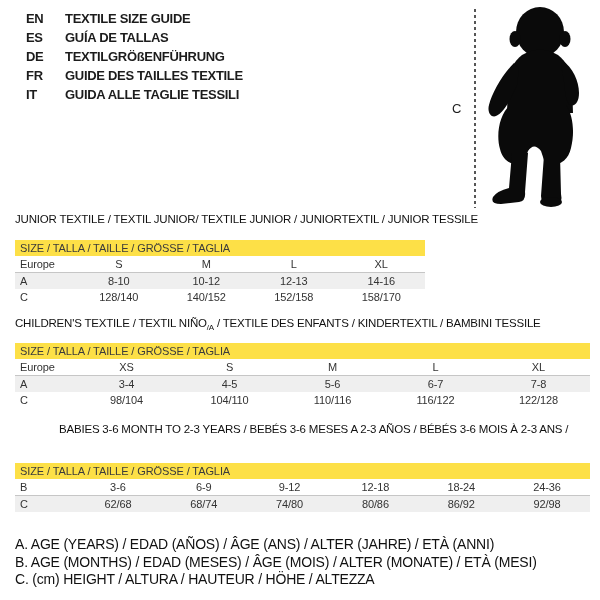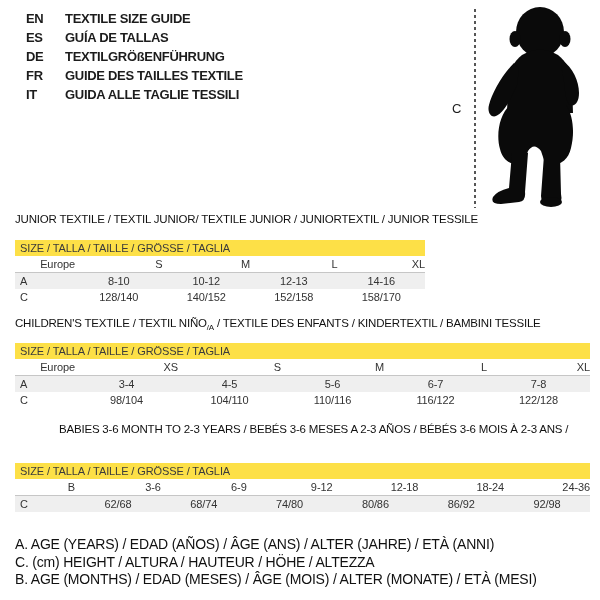--- a/index.html
+++ b/index.html
@@ -41,21 +41,21 @@
   .tbl2{left:15px;top:343px;width:575px;}
   .tbl3{left:15px;top:463px;width:575px;}
   .size-table th.band{
     background:#fde047;color:#3b3b3b;font-weight:400;font-size:11px;
     text-align:left;padding:1px 0 1px 5px;height:14px;
   }
   .size-table td{
     height:16px;padding:0;text-align:center;font-weight:400;white-space:nowrap;
   }
   .size-table td.rowlabel{text-align:left;padding-left:5px;}
-  .size-table tr.first-data td{border-bottom:1px solid #c6c6c6;text-align:right;}
+  .size-table tr.first-data td{border-bottom:1px solid #c6c6c6;}
   .size-table tr.shade td{background:#efefef;}
 
   
   .legend{left:15px;top:536px;}
   .legend-line{
     font-weight:400;font-size:14px;letter-spacing:-0.2px;color:#111;
     line-height:17.5px;white-space:nowrap;
   }
   .sub{font-size:8px;vertical-align:sub;}
 </style>
@@ -231,15 +231,15 @@
       <td>74/80</td>
       <td>80/86</td>
       <td>86/92</td>
       <td>92/98</td>
     </tr>
   </tbody>
 </table>
 
 <div class="abs legend">
   <div class="legend-line">A. AGE (YEARS) / EDAD (AÑOS) / ÂGE (ANS) / ALTER (JAHRE) / ETÀ (ANNI)</div>
+  <div class="legend-line">B. AGE (MONTHS) / EDAD (MESES) / ÂGE (MOIS) / ALTER (MONATE) / ETÀ (MESI)</div>
   <div class="legend-line">C. (cm) HEIGHT / ALTURA / HAUTEUR / HÖHE / ALTEZZA</div>
-  <div class="legend-line">B. AGE (MONTHS) / EDAD (MESES) / ÂGE (MOIS) / ALTER (MONATE) / ETÀ (MESI)</div>
 </div>
 
 </body></html>

